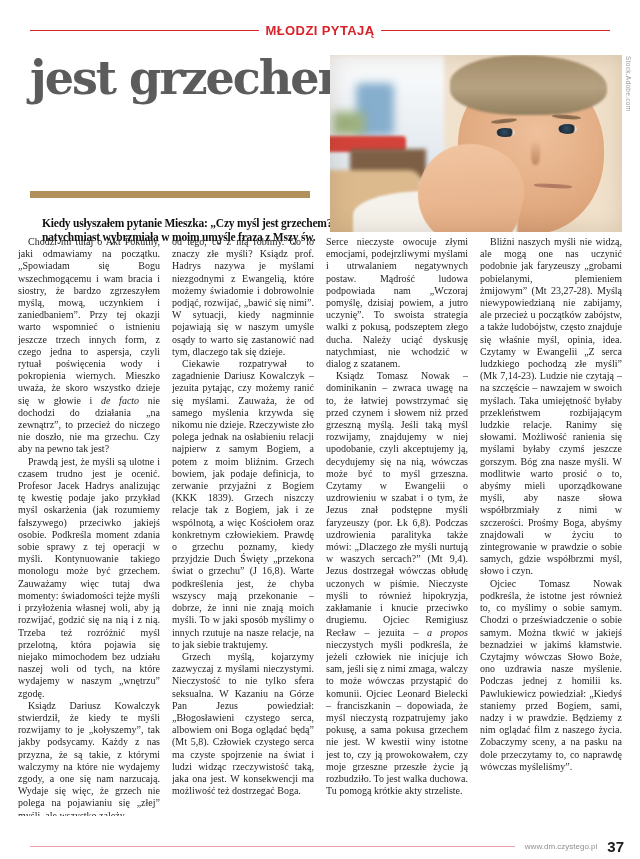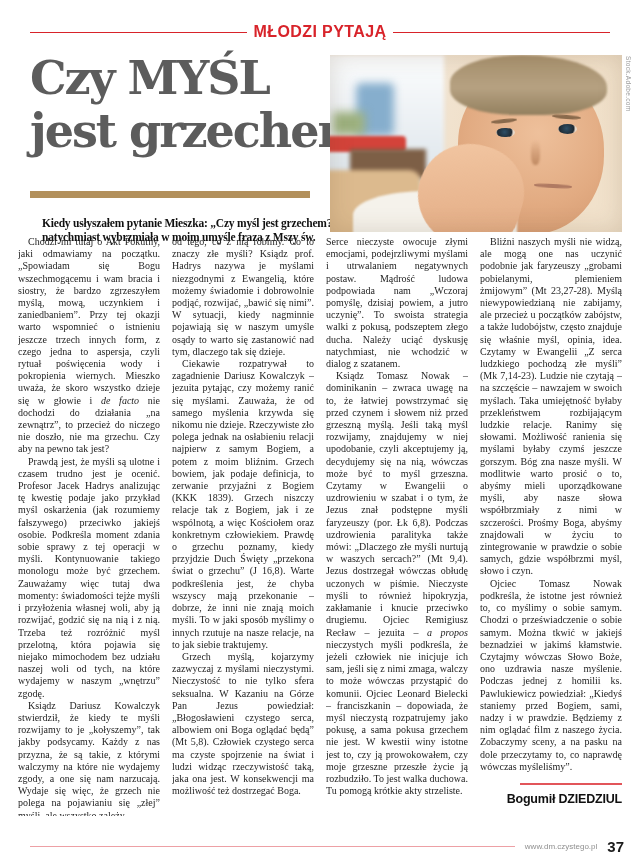--- a/index.html
+++ b/index.html
@@ -13,21 +13,21 @@
     font-family:"Liberation Serif",serif;overflow:hidden;
   }
   
   .kicker-row{
     position:absolute;top:23px;left:30px;right:30px;
     display:flex;align-items:center;gap:7px;
   }
   .kicker-rule{flex:1;height:1px;background:var(--accent);}
   .kicker{
     font-family:"Liberation Sans",sans-serif;font-weight:700;
-    font-size:16px;letter-spacing:.4px;color:var(--accent);white-space:nowrap;
+    font-size:13px;letter-spacing:.4px;color:var(--accent);white-space:nowrap;
   }
   
   .title{
     position:absolute;left:30px;top:52px;margin:0;width:300px;
     font-family:"DejaVu Serif",serif;font-weight:700;color:var(--title-gray);
     font-size:46px;line-height:53px;letter-spacing:-2px;
   }
   .title span{display:block;white-space:nowrap;}
   
   .goldbar{position:absolute;left:30px;top:191px;width:280px;height:7px;background:var(--gold);}
@@ -100,21 +100,20 @@
 </head>
 <body>
 
 <div class="kicker-row">
   <span class="kicker-rule"></span>
   <span class="kicker">MŁODZI PYTAJĄ</span>
   <span class="kicker-rule"></span>
 </div>
 
 <h1 class="title">
-  <span>Czy MYŚL</span>
   <span>jest grzechem?</span>
 </h1>
 
 <div class="goldbar"></div>
 <p class="lead">Kiedy usłyszałem pytanie Mieszka: „Czy myśl jest grzechem?”, natychmiast wybrzmiała w moim umyśle fraza z Mszy św.</p>
 
 <figure class="photo">
   <div class="ph-window"></div>
   <div class="ph-window-blue"></div>
   <div class="ph-green"></div>
@@ -154,24 +153,20 @@
       <div>
         <p class="para">Serce nieczyste owocuje złymi emocjami, podejrzliwymi myślami i utrwalaniem negatywnych postaw. Mądrość ludowa podpowiada nam „Wczoraj pomyślę, dzisiaj powiem, a jutro uczynię”. To swoista strategia walki z pokusą, podszeptem złego ducha. Należy uciąć dyskusję natychmiast, nie wchodzić w dialog z szatanem.</p>
         <p class="para indent">Ksiądz Tomasz Nowak – dominikanin – zwraca uwagę na to, że łatwiej powstrzymać się przed czynem i słowem niż przed grzeszną myślą. Jeśli taką myśl rozwijamy, znajdujemy w niej upodobanie, czyli akceptujemy ją, decydujemy się na nią, wówczas może być to myśl grzeszna. Czytamy w Ewangelii o uzdrowieniu w szabat i o tym, że Jezus znał podstępne myśli faryzeuszy (por. Łk 6,8). Podczas uzdrowienia paralityka także mówi: „Dlaczego złe myśli nurtują w waszych sercach?” (Mt 9,4). Jezus dostrzegał wówczas obłudę uczonych w piśmie. Nieczyste myśli to również hipokryzja, zakłamanie i knucie przeciwko drugiemu. Ojciec Remigiusz Recław – jezuita – <i>a propos</i> nieczystych myśli podkreśla, że jeżeli człowiek nie inicjuje ich sam, jeśli się z nimi zmaga, walczy to może wówczas przystąpić do komunii. Ojciec Leonard Bielecki – franciszkanin – dopowiada, że myśl nieczystą rozpatrujemy jako pokusę, a sama pokusa grzechem nie jest. W kwestii winy istotne jest to, czy ją prowokowałem, czy moje grzeszne przeszłe życie ją rozbudziło. To jest walka duchowa. Tu pomogą krótkie akty strzeliste.</p>
       </div>
     </div>
   <div class="col">
     <div>
         <p class="para indent">Bliźni naszych myśli nie widzą, ale mogą one nas uczynić podobnie jak faryzeuszy „grobami pobielanymi, plemieniem żmijowym” (Mt 23,27-28). Myślą niewypowiedzianą nie zabijamy, ale przecież u początków zabójstw, a także ludobójstw, często znajduje się właśnie myśl, opinia, idea. Czytamy w Ewangelii „Z serca ludzkiego pochodzą złe myśli” (Mk 7,14-23). Ludzie nie czytają – na szczęście – nawzajem w swoich myślach. Taka umiejętność byłaby przekleństwem rozbijającym ludzkie relacje. Ranimy się słowami. Możliwość ranienia się myślami byłaby czymś jeszcze gorszym. Bóg zna nasze myśli. W modlitwie warto prosić o to, abyśmy mieli uporządkowane myśli, aby nasze słowa współbrzmiały z nimi w szczerości. Prośmy Boga, abyśmy znajdowali w życiu to zintegrowanie w prawdzie o sobie samych, gdzie współbrzmi myśl, słowo i czyn.</p>
         <p class="para indent">Ojciec Tomasz Nowak podkreśla, że istotne jest również to, co myślimy o sobie samym. Chodzi o przeświadczenie o sobie samym. Można tkwić w jakiejś beznadziei w jakimś kłamstwie. Czytajmy wówczas Słowo Boże, ono uzdrawia nasze myślenie. Podczas jednej z homilii ks. Pawlukiewicz powiedział: „Kiedyś staniemy przed Bogiem, sami, nadzy i w prawdzie. Będziemy z nim oglądać film z naszego życia. Zobaczymy sceny, a na pasku na dole przeczytamy to, co naprawdę wówczas myśleliśmy”.</p>
       </div>
-    <div class="signature">
-      <div class="sig-rule"></div>
-      <div class="sig-name">Bogumił DZIEDZIUL</div>
-    </div>
   </div>
 </div>
 
 <div class="footer">
   <span class="footer-rule"></span>
   <span class="site">www.dm.czystego.pl</span>
   <span class="pageno">37</span>
 </div>
 
 </body></html>

